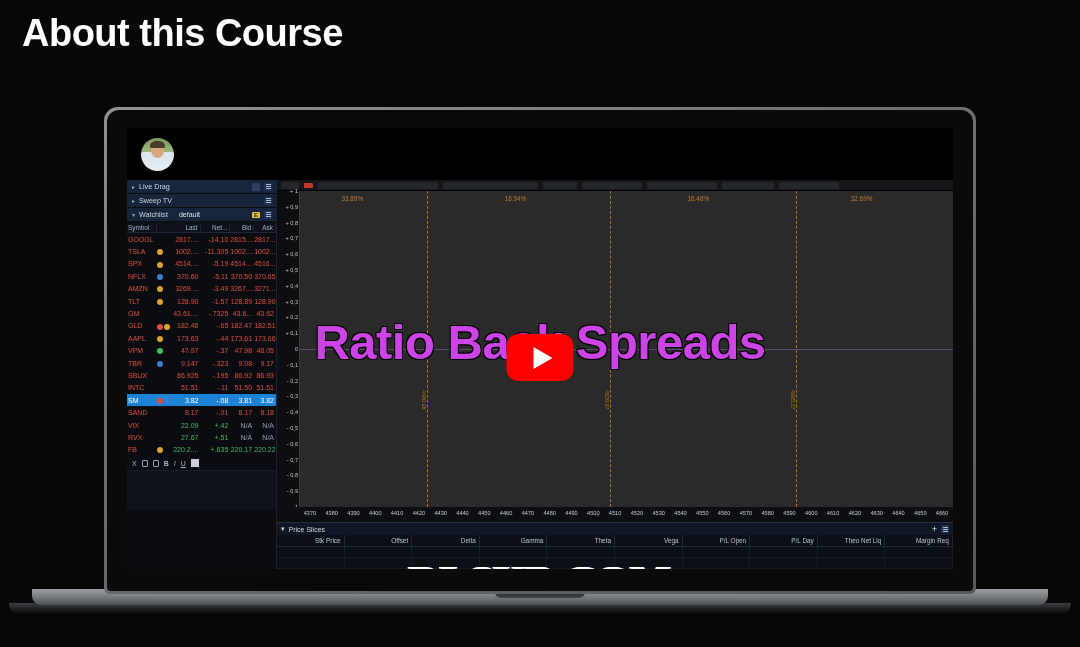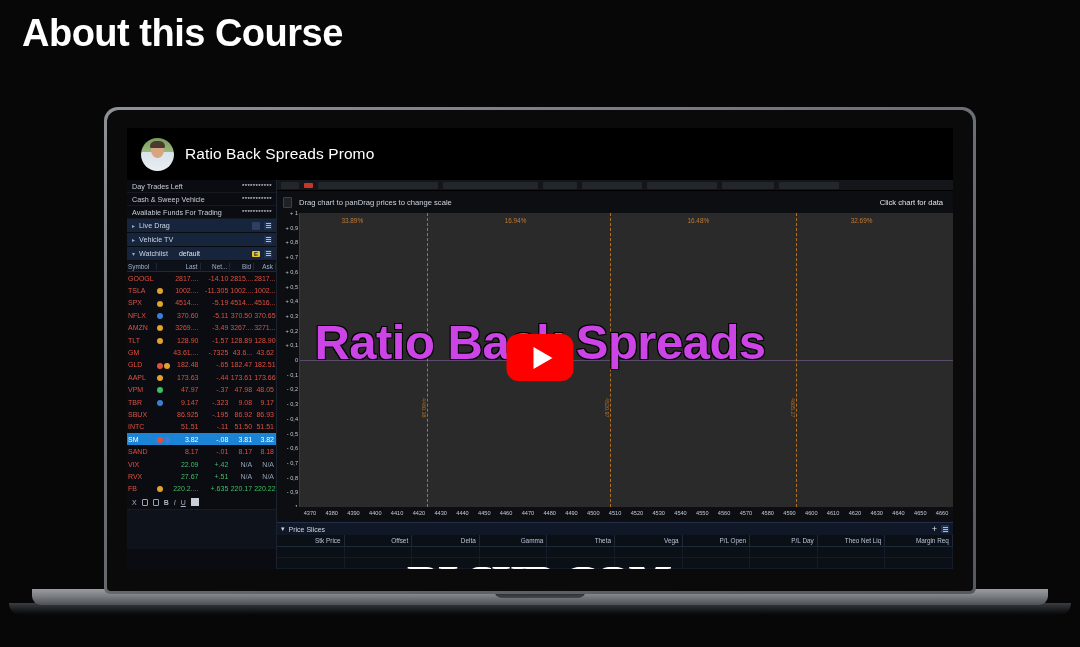--- a/index.html
+++ b/index.html
@@ -200,51 +200,36 @@
     <div class="base-shadow"></div>
     <div class="base"></div>
     <div class="notch"></div>
 
     <div class="lid">
       <div class="lid-inner">
         <div class="screen">
 
           <div class="vid-header">
             <div class="avatar"></div>
-            <div class="vid-title">Ratio Back Spreads Promo</div>
           </div>
 
           <div class="platform">
 
             <div class="sidebar">
-              <div id="acct-rows">
-                  <div class="acct-row">
-                    <span class="lbl">Day Trades Left</span>
-                    <span class="val">***********</span>
-                  </div>
-                  <div class="acct-row">
-                    <span class="lbl">Cash &amp; Sweep Vehicle</span>
-                    <span class="val">***********</span>
-                  </div>
-                  <div class="acct-row">
-                    <span class="lbl">Available Funds For Trading</span>
-                    <span class="val">***********</span>
-                  </div>
-                </div>
               <div id="sections-top">
                   <div class="sec-bar">
                     <span class="caret">▸</span>
                     <span>Live Drag</span>
                     <span class="grow"></span>
                     <span class="ico-sq"></span>
                     <span class="ico-lines"></span>
                   </div>
                   <div class="sec-bar">
                     <span class="caret">▸</span>
-                    <span>Vehicle TV</span>
+                    <span>Sweep TV</span>
                     <span class="grow"></span>
                     <span class="ico-lines"></span>
                   </div>
                 </div>
 
               <div class="sec-bar">
                 <span class="caret">▾</span>
                 <span>Watchlist</span>
                 <span class="wl-default">default</span>
                 <span class="wl-chip">E</span>
@@ -428,25 +413,20 @@
                 <span class="strip-red"></span>
                 <span class="strip-item" style="width:120px"></span>
                 <span class="strip-item" style="width:95px"></span>
                 <span class="strip-item" style="width:34px"></span>
                 <span class="strip-item" style="width:60px"></span>
                 <span class="strip-item" style="width:70px"></span>
                 <span class="strip-item" style="width:52px"></span>
                 <span class="strip-item" style="width:60px"></span>
               </div>
 
-              <div class="hint-bar">
-                <span class="hint-ico"></span>
-                <span>Drag chart to panDrag prices to change scale</span>
-                <span class="hint-right">Click chart for data</span>
-              </div>
 
               <div class="chartwrap">
                 <div class="yaxis" id="yaxis">
                     <div class="ytick" style="top: 0%; margin-top: -3px;">+ 1</div>
                     <div class="ytick" style="top: 5%; margin-top: -3px;">+ 0,9</div>
                     <div class="ytick" style="top: 10%; margin-top: -3px;">+ 0,8</div>
                     <div class="ytick" style="top: 15%; margin-top: -3px;">+ 0,7</div>
                     <div class="ytick" style="top: 20%; margin-top: -3px;">+ 0,6</div>
                     <div class="ytick" style="top: 25%; margin-top: -3px;">+ 0,5</div>
                     <div class="ytick" style="top: 30%; margin-top: -3px;">+ 0,4</div>

